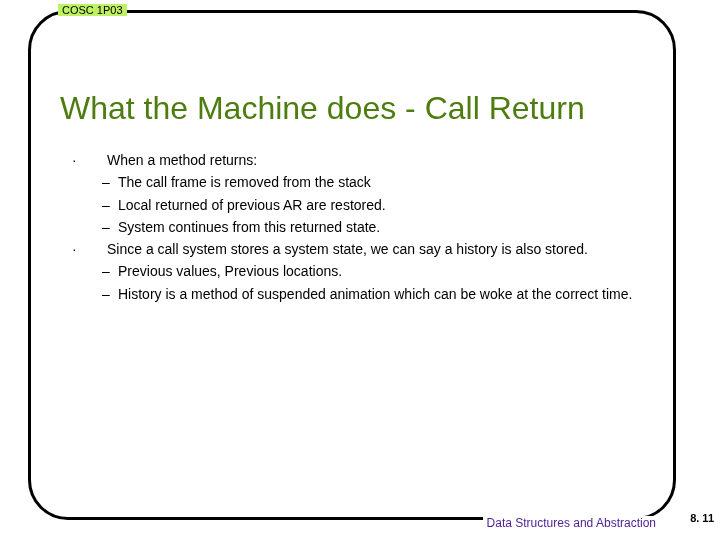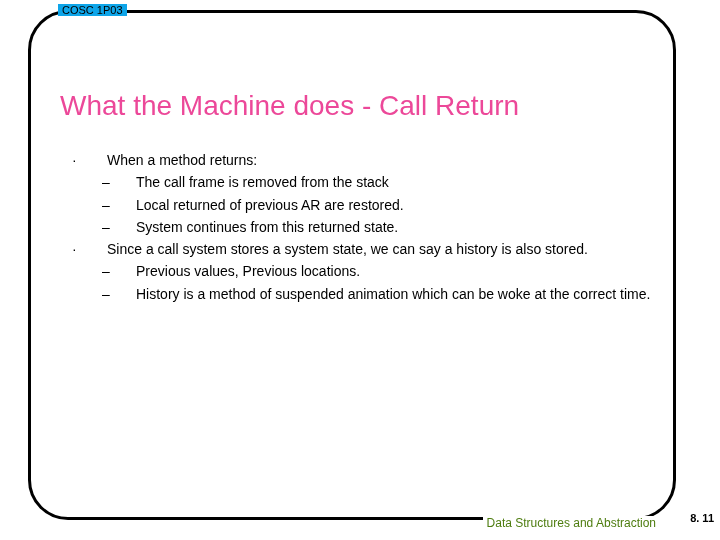--- a/index.html
+++ b/index.html
@@ -20,29 +20,29 @@
     border: 3px solid #000;
     border-radius: 40px;
     background: #fff;
   }
   .course-label {
     position: absolute;
     left: 58px;
     top: 4px;
     font-size: 11px;
     color: #000;
-    background: #0ea5e9;
+    background: #bef264;
     padding: 0 4px;
   }
   .title {
     position: absolute;
     left: 56px;
     top: 90px;
-    font-size: 28px;
-    color: #ec4899;
+    font-size: 32px;
+    color: #4d7c0f;
     background: #fff;
     padding: 0 4px;
   }
   .content {
     position: absolute;
     left: 72px;
     top: 150px;
     width: 590px;
     font-size: 14px;
     color: #000;
@@ -66,28 +66,27 @@
     margin-left: 30px;
     margin-bottom: 2px;
   }
   .sub-marker {
     width: 16px;
     flex-shrink: 0;
     text-align: left;
   }
   .sub-text {
     flex: 1;
-    margin-left: 18px;
   }
   .footer-label {
     position: absolute;
     right: 60px;
     bottom: 10px;
     font-size: 12px;
-    color: #4d7c0f;
+    color: #4c1d95;
     background: #fff;
     padding: 0 4px;
   }
   .page-number {
     position: absolute;
     right: 6px;
     bottom: 16px;
     font-size: 11px;
     color: #000;
     font-weight: bold;

